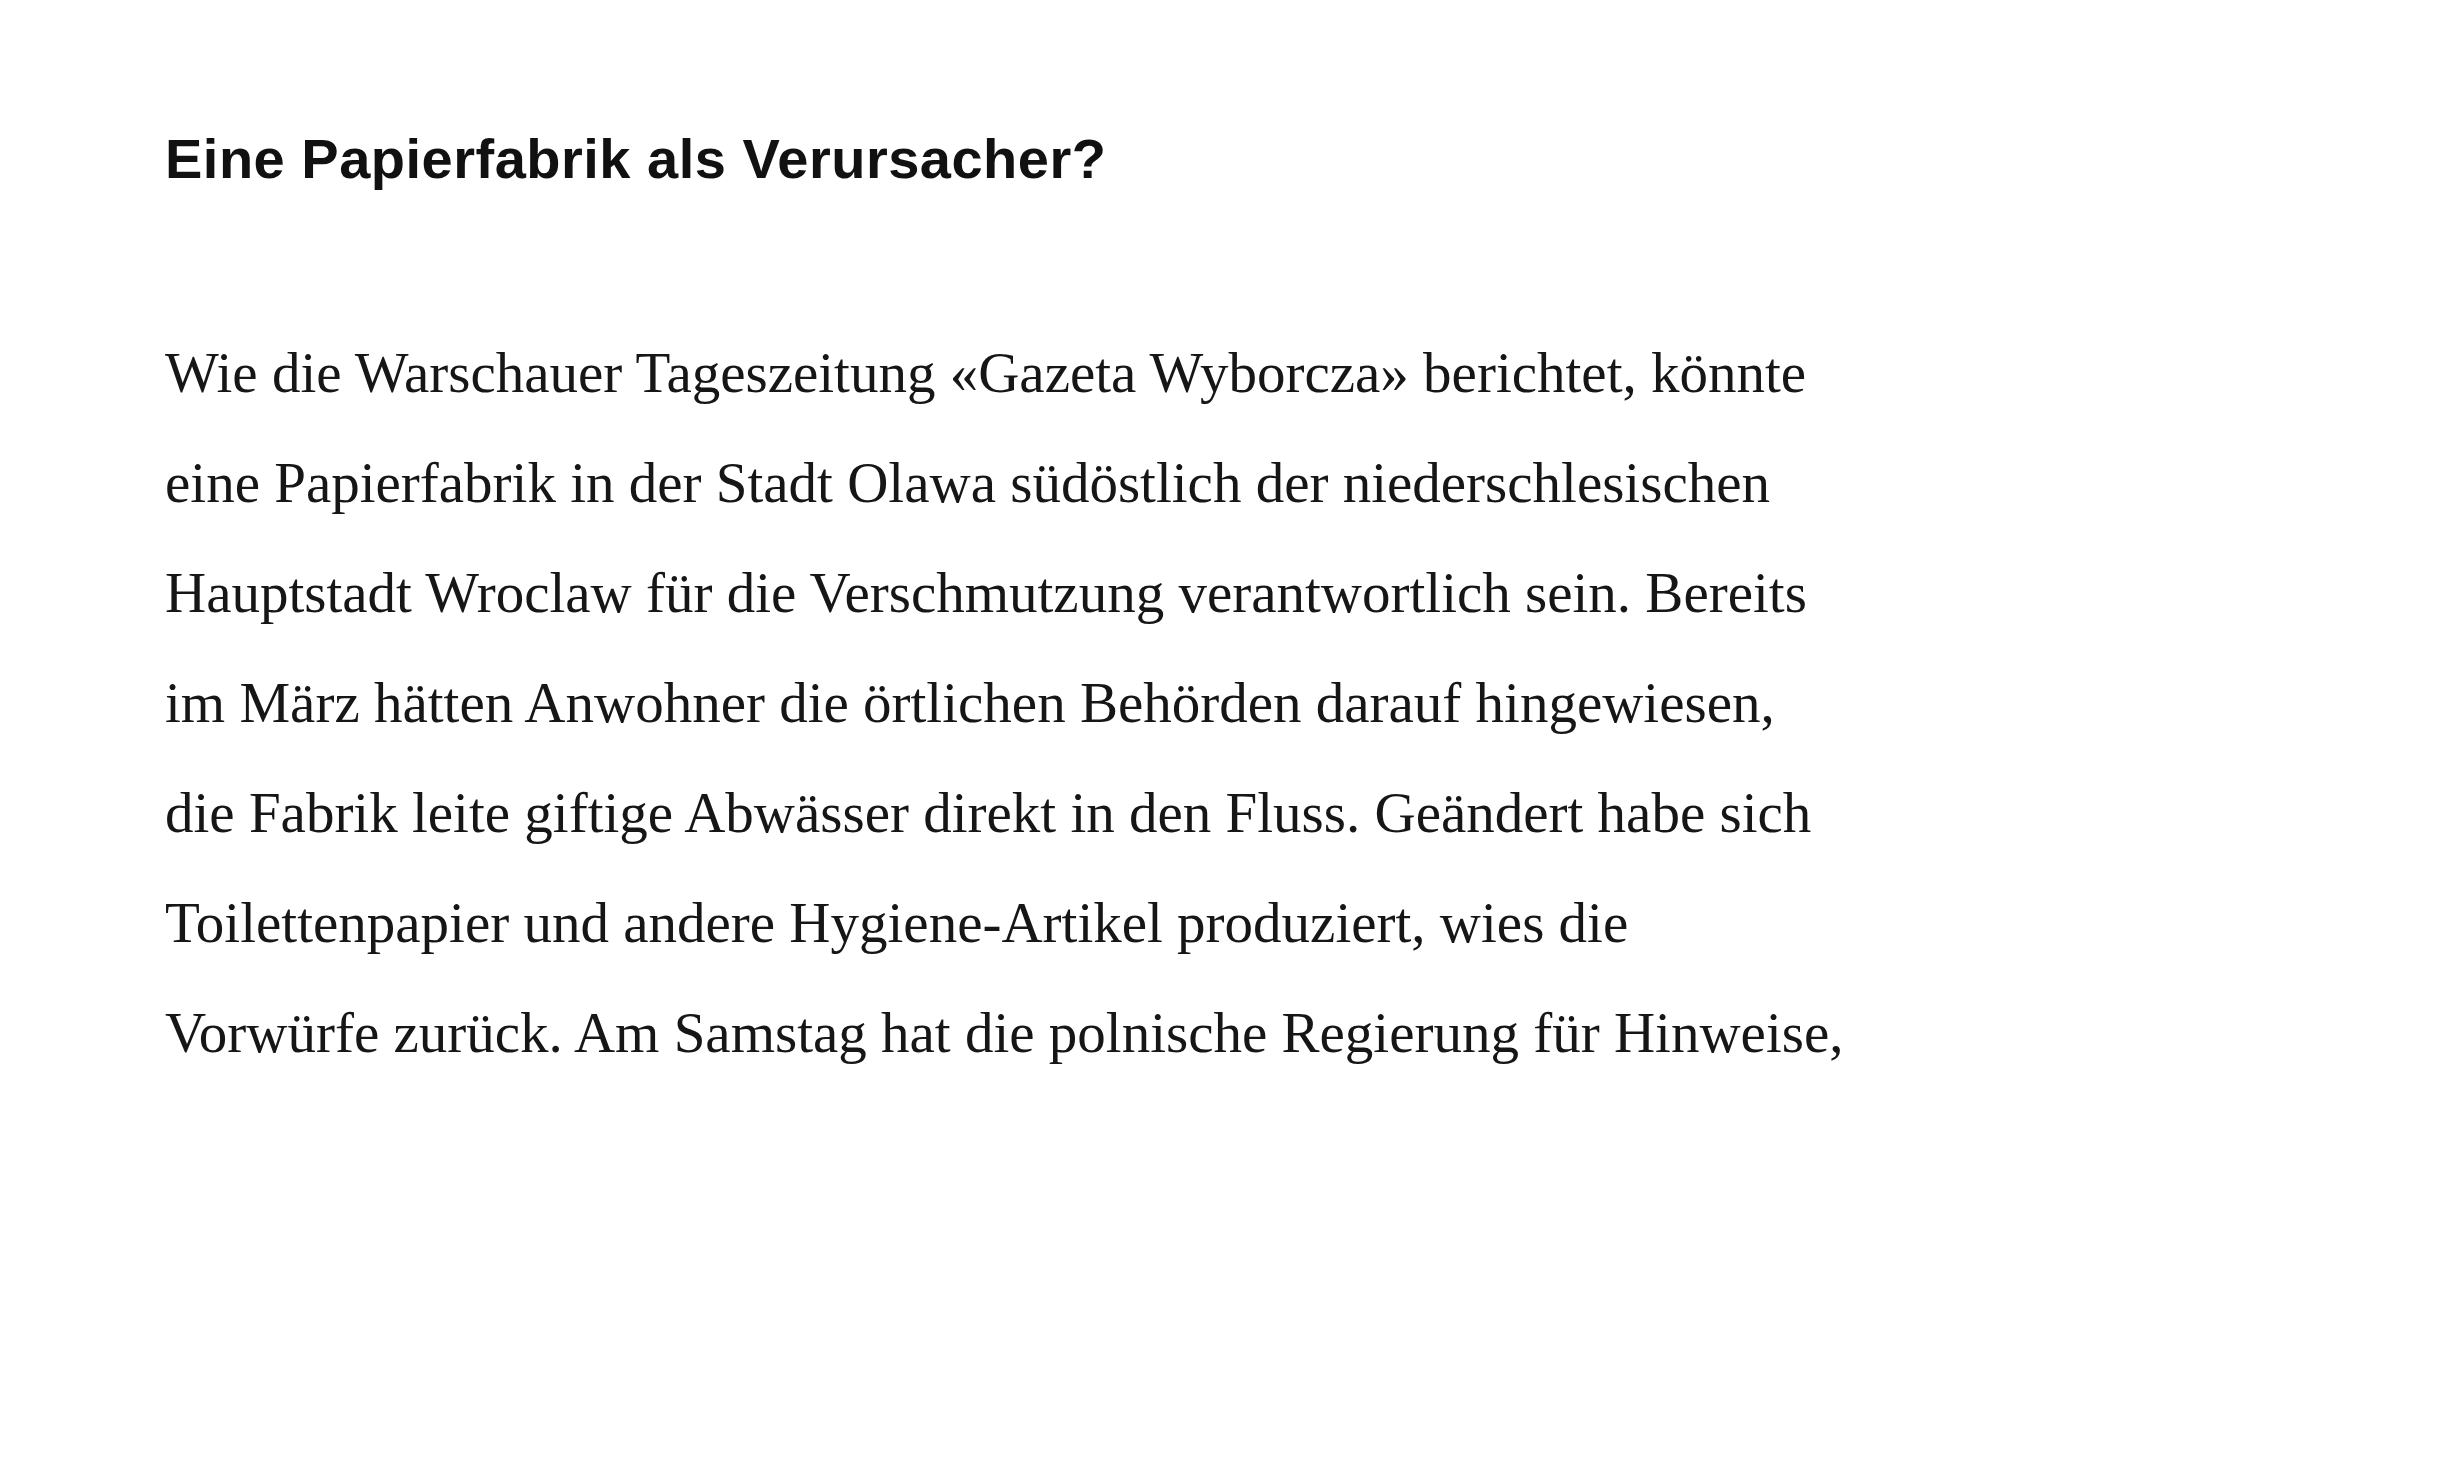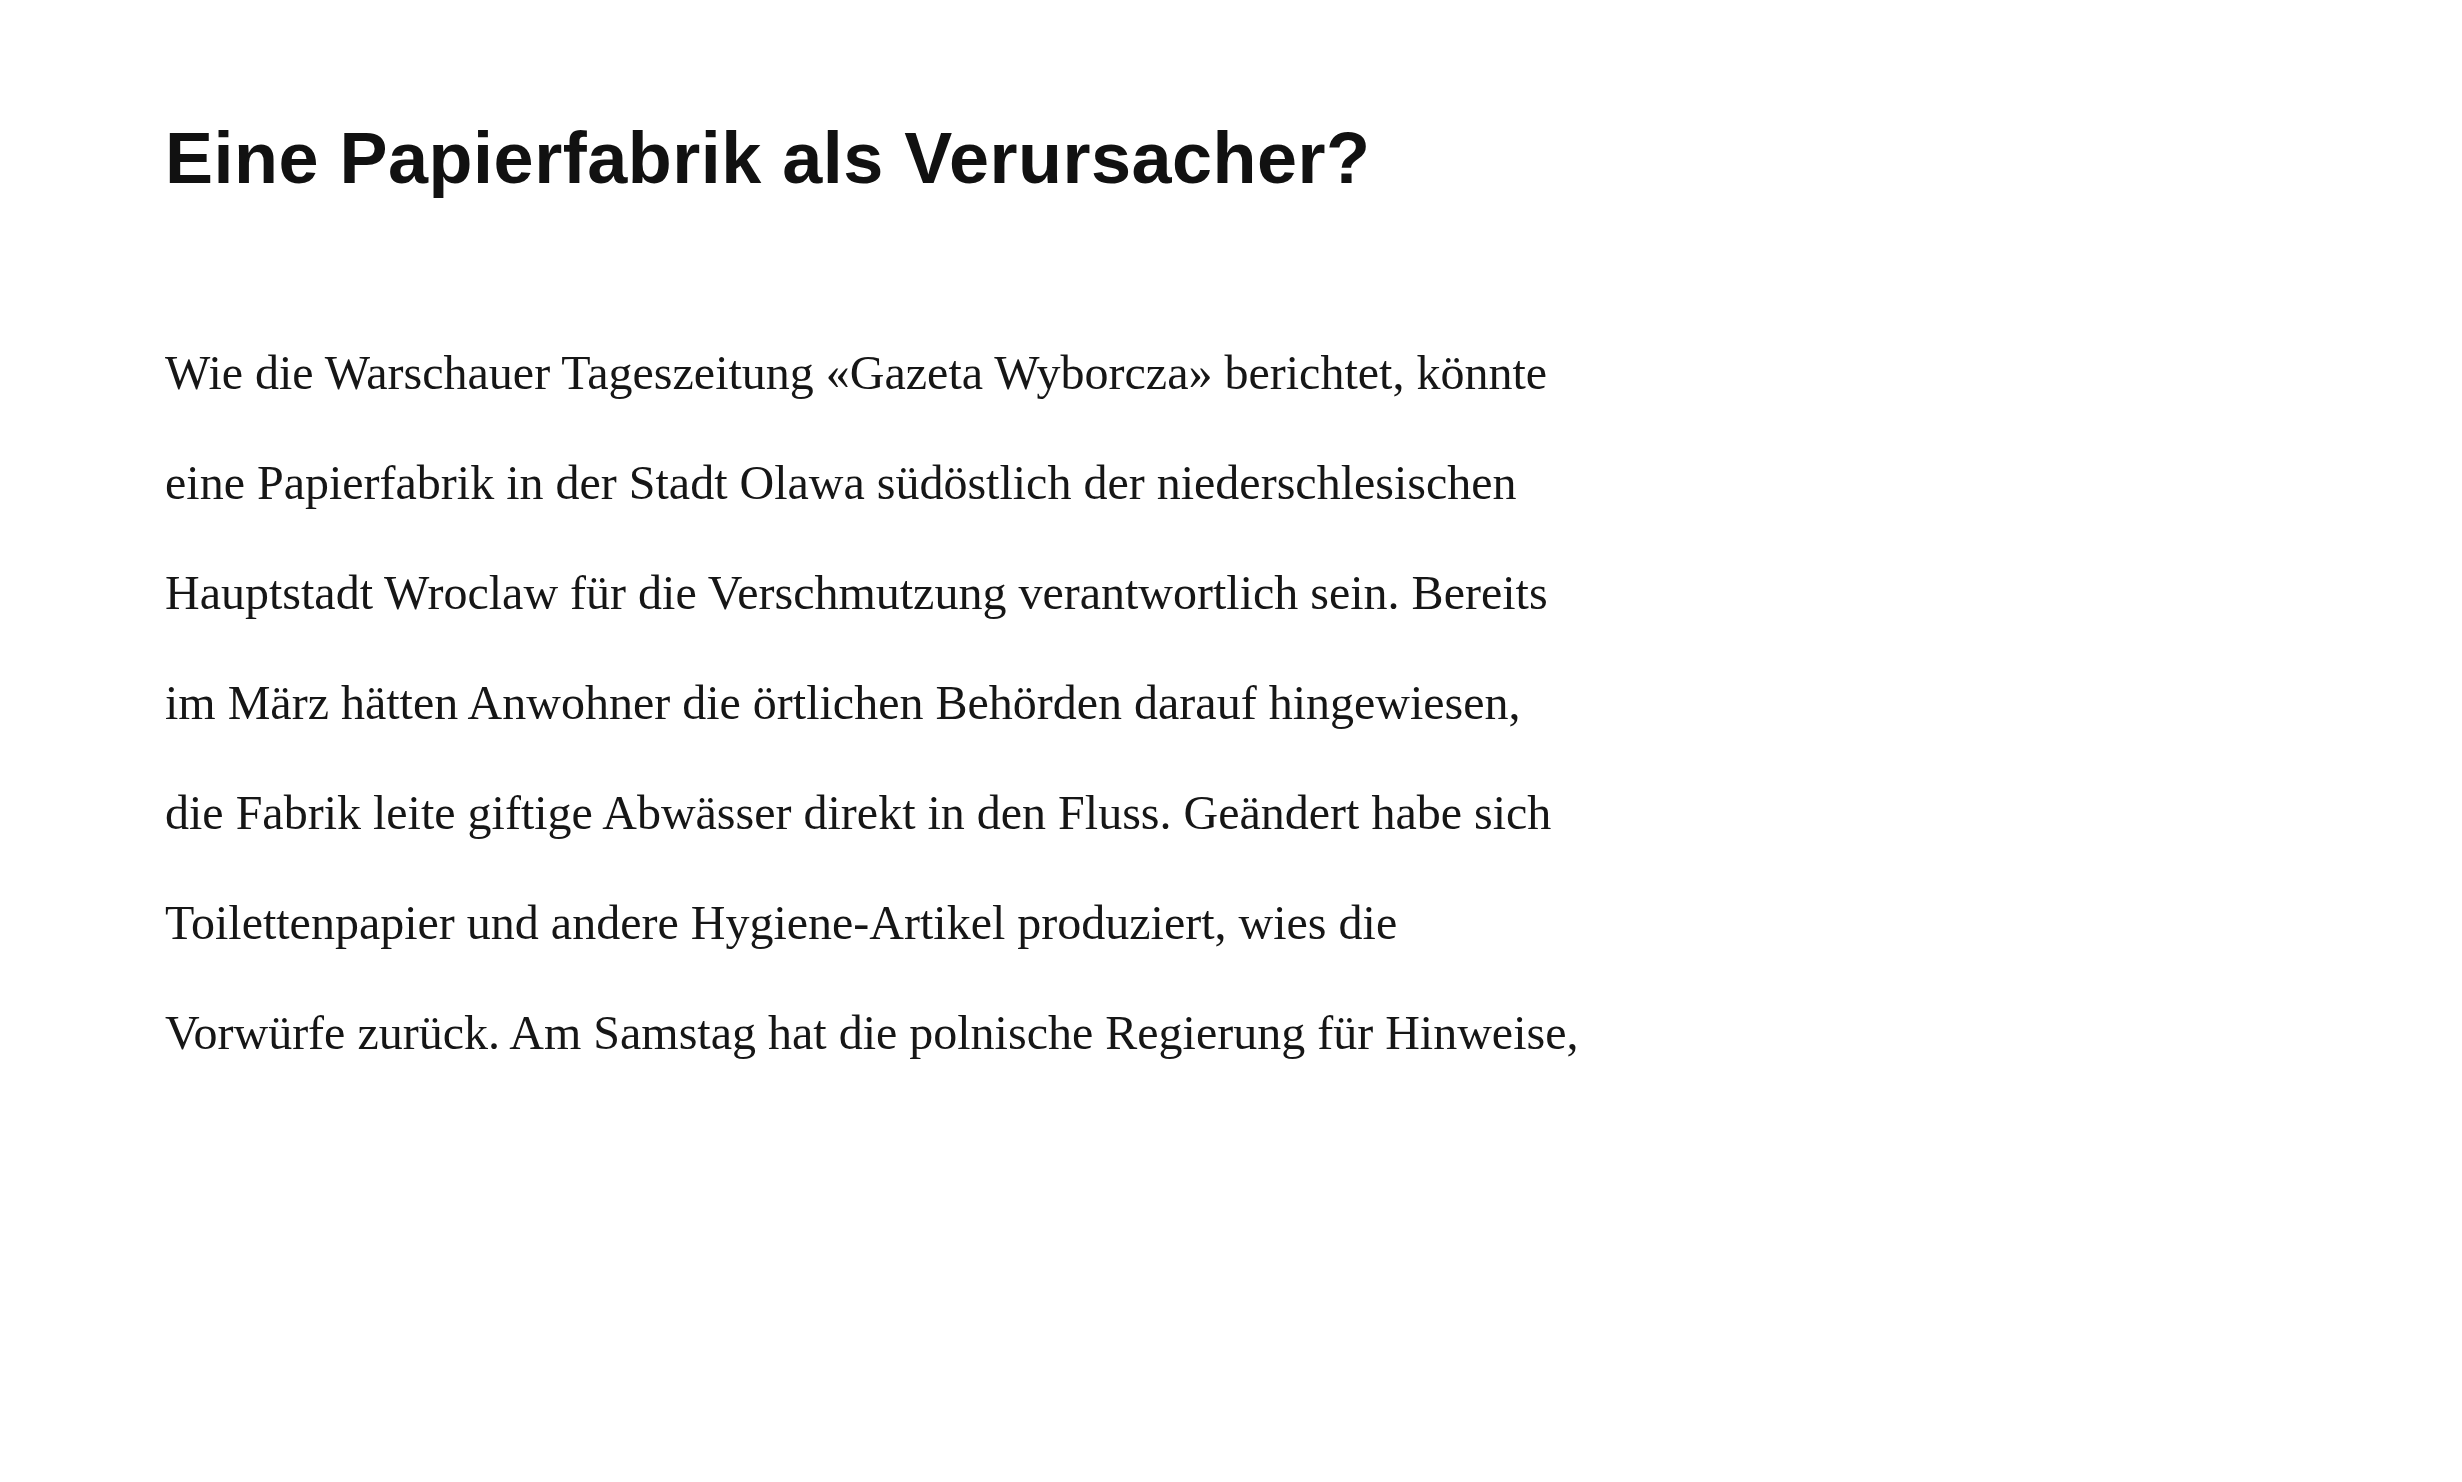--- a/index.html
+++ b/index.html
@@ -14,34 +14,34 @@
     background: #ffffff;
     overflow: hidden;
   }
   .article-heading {
     position: absolute;
     left: 165px;
     top: 115px;
     margin: 0;
     font-family: "Liberation Sans", sans-serif;
     font-weight: 700;
-    font-size: 72px;
+    font-size: 56px;
     line-height: 87px;
     letter-spacing: 0.5px;
     color: #111111;
     white-space: nowrap;
   }
   .article-body {
     position: absolute;
     left: 165px;
     top: 318px;
     width: 2235px;
     font-family: "Liberation Serif", "DejaVu Serif", serif;
     font-weight: 400;
-    font-size: 48px;
+    font-size: 57px;
     line-height: 110px;
     color: #161616;
   }
   .body-line {
     white-space: nowrap;
   }
 </style>
 </head>
 <body>
 

